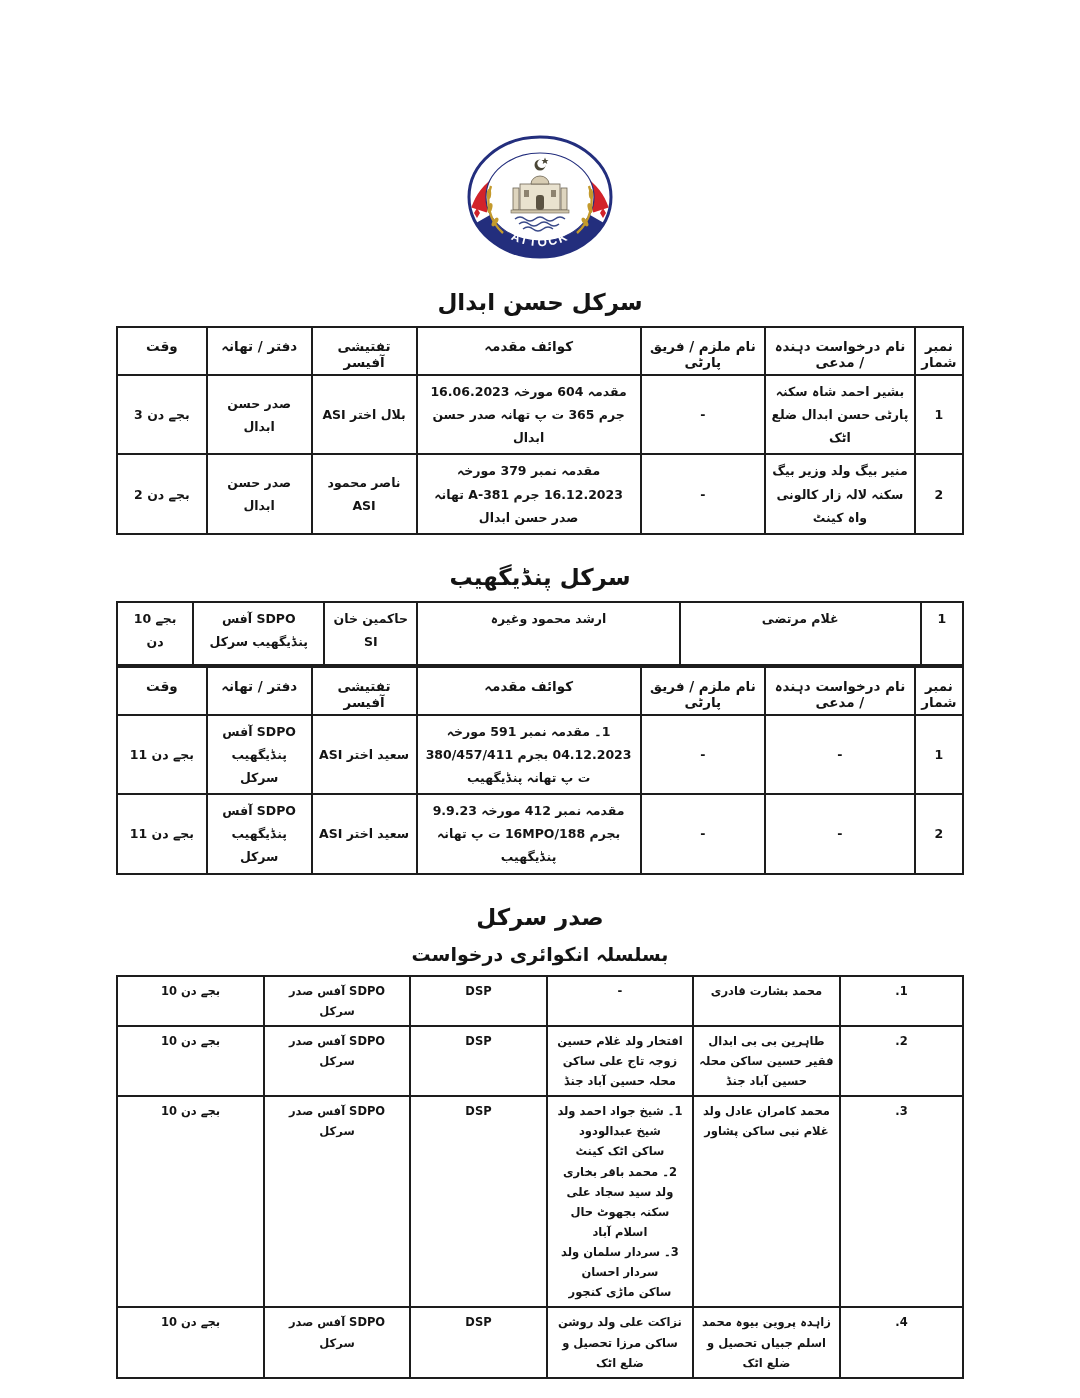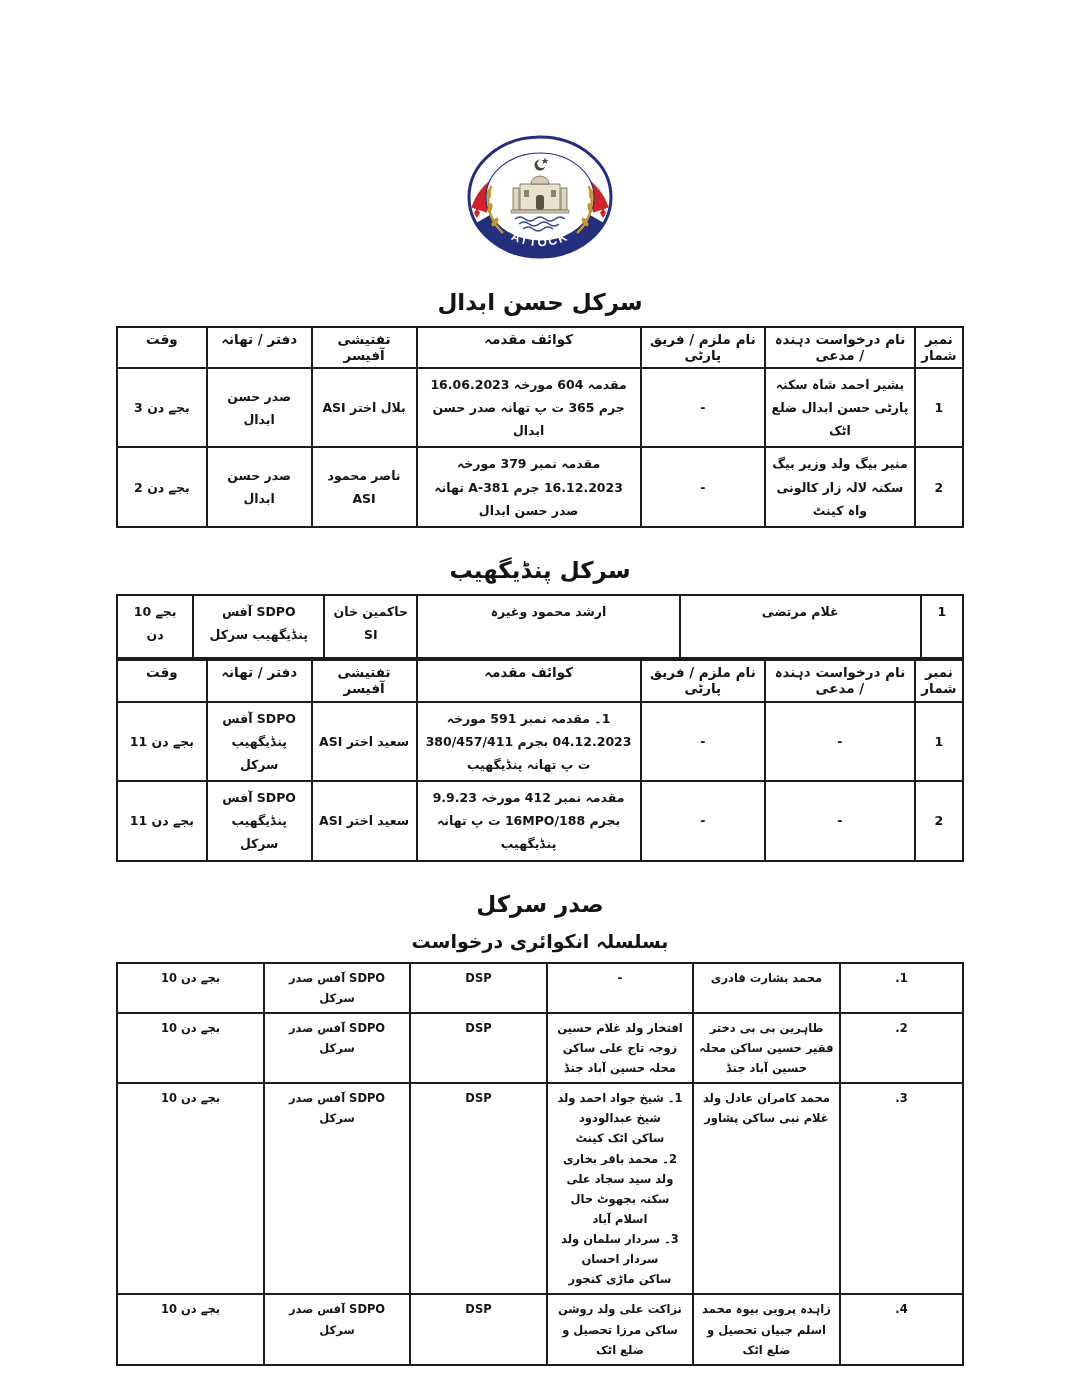--- a/index.html
+++ b/index.html
@@ -27,21 +27,21 @@
     width:848px;margin:6px auto 0 auto;
   }
   th,td{
     border:2px solid #1d1d1d;
     text-align:center;
     font-weight:bold;
     padding:4px 5px;
     white-space:pre-line;
     word-wrap:break-word;
   }
-  th{font-size:13.5px;vertical-align:top;padding-top:3px;}
+  th{font-size:13.5px;vertical-align:top;padding-top:10px;}
   td{font-size:12.5px;line-height:1.85;vertical-align:middle;}
   .time-cell{direction:ltr;}
   .t1 .hdr{height:40px;}
   .t1 .r1{height:62px;}
   .t1 .r2{height:66px;}
   .pre-table td{vertical-align:top;}
   .pre-table .r1{height:63px;}
   .t2 .hdr{height:42px;}
   .t2 .r1{height:59px;}
   .t2 .r2{height:59px;}
@@ -237,21 +237,21 @@
         <tr class="r1">
       <td>1.</td>
       <td>محمد بشارت قادری</td>
       <td>-</td>
       <td>DSP</td>
       <td>SDPO آفس صدر سرکل</td>
       <td class="time-cell">10 بجے دن</td>
     </tr>
     <tr class="r2">
       <td>2.</td>
-      <td>طاہرین بی بی دختر فقیر حسین ساکن محلہ حسین آباد جنڈ</td>
+      <td>طاہرین بی بی ابدال فقیر حسین ساکن محلہ حسین آباد جنڈ</td>
       <td>افتخار ولد غلام حسین زوجہ تاج علی ساکن محلہ حسین آباد جنڈ</td>
       <td>DSP</td>
       <td>SDPO آفس صدر سرکل</td>
       <td class="time-cell">10 بجے دن</td>
     </tr>
     <tr class="r3">
       <td>3.</td>
       <td>محمد کامران عادل ولد غلام نبی ساکن پشاور</td>
       <td>1۔ شیخ جواد احمد ولد شیخ عبدالودود
 ساکن اٹک کینٹ

